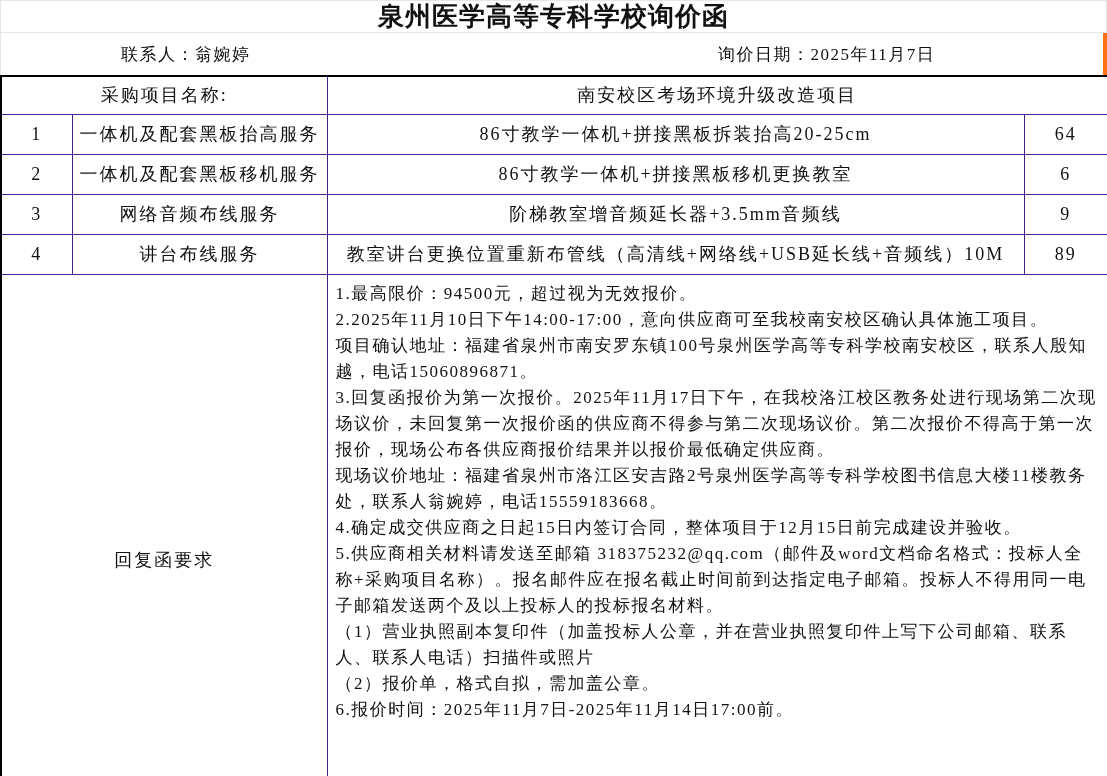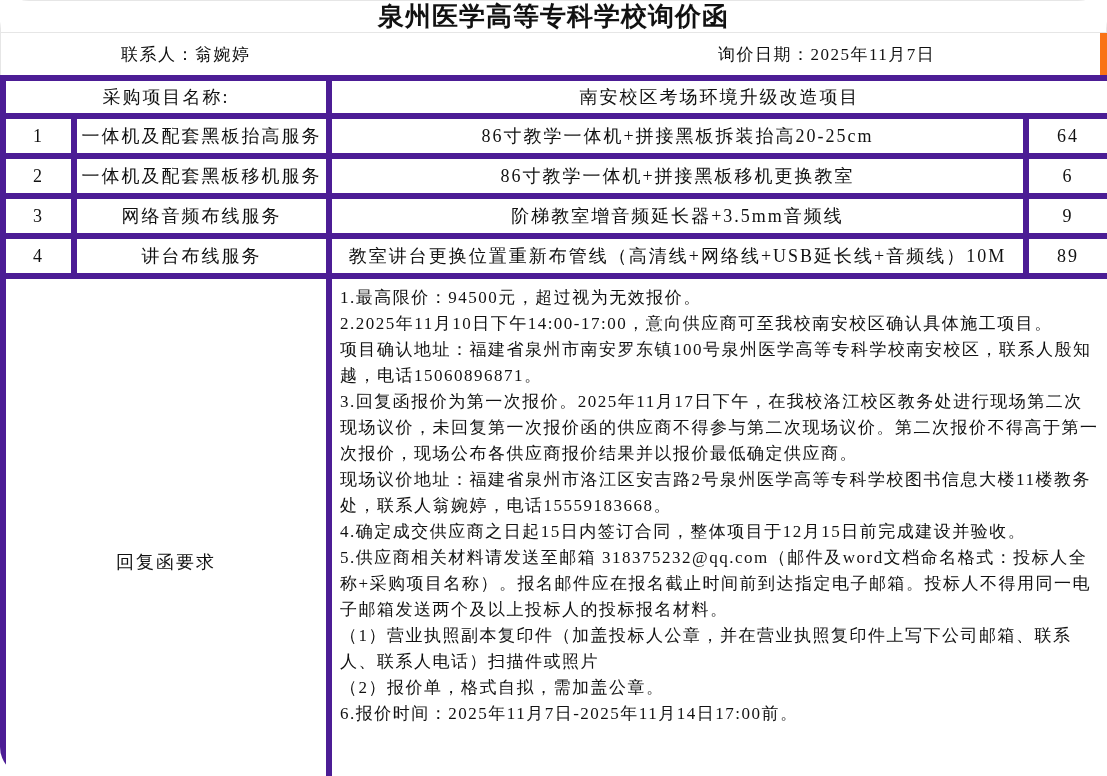--- a/index.html
+++ b/index.html
@@ -4,21 +4,20 @@
 <style>
   * { box-sizing: border-box; }
   html, body { margin: 0; padding: 0; background: #ffffff; }
   .doc {
     width: 1107px;
     height: 776px;
     background: #ffffff;
     color: #111;
     font-family: "Liberation Serif", "DejaVu Serif", serif;
     overflow: hidden;
-    border-radius: 29px;
   }
   
   .title-row {
     height: 33px;
     border-top: 1px solid #e6e6e6;
     border-left: 1px solid #e6e6e6;
     border-right: 1px solid #e6e6e6;
     border-bottom: 1px solid #e6e6e6;
     display: flex;
     align-items: center;
@@ -28,42 +27,42 @@
     font-size: 26px;
     font-weight: bold;
     letter-spacing: 1px;
     white-space: nowrap;
   }
   
   .contact-row {
     height: 42px;
     position: relative;
     border-left: 1px solid #e6e6e6;
-    border-right: 7px solid #f97316;
+    border-right: 4px solid #f97316;
     font-size: 17px;
     letter-spacing: 1.5px;
   }
   .contact-row span {
     position: absolute;
     top: 50%;
     transform: translateY(-50%);
     white-space: nowrap;
   }
   .c-person { left: 120px; }
   .c-phone  { left: 371px; }
   .c-date   { left: 717px; }
   
   table.main {
     width: 1107px;
     border-collapse: collapse;
     table-layout: fixed;
     border: 2px solid #000;
   }
   table.main td {
-    border: 6px solid #4c1d95;
+    border: 1px solid #4c1d95;
     text-align: center;
     vertical-align: middle;
     font-size: 18px;
     letter-spacing: 2px;
     padding: 0;
     overflow: hidden;
   }
   tr.project-row td { height: 38px; }
   tr.head-row td    { height: 40px; }
   tr.item-row td    { height: 40px; }

